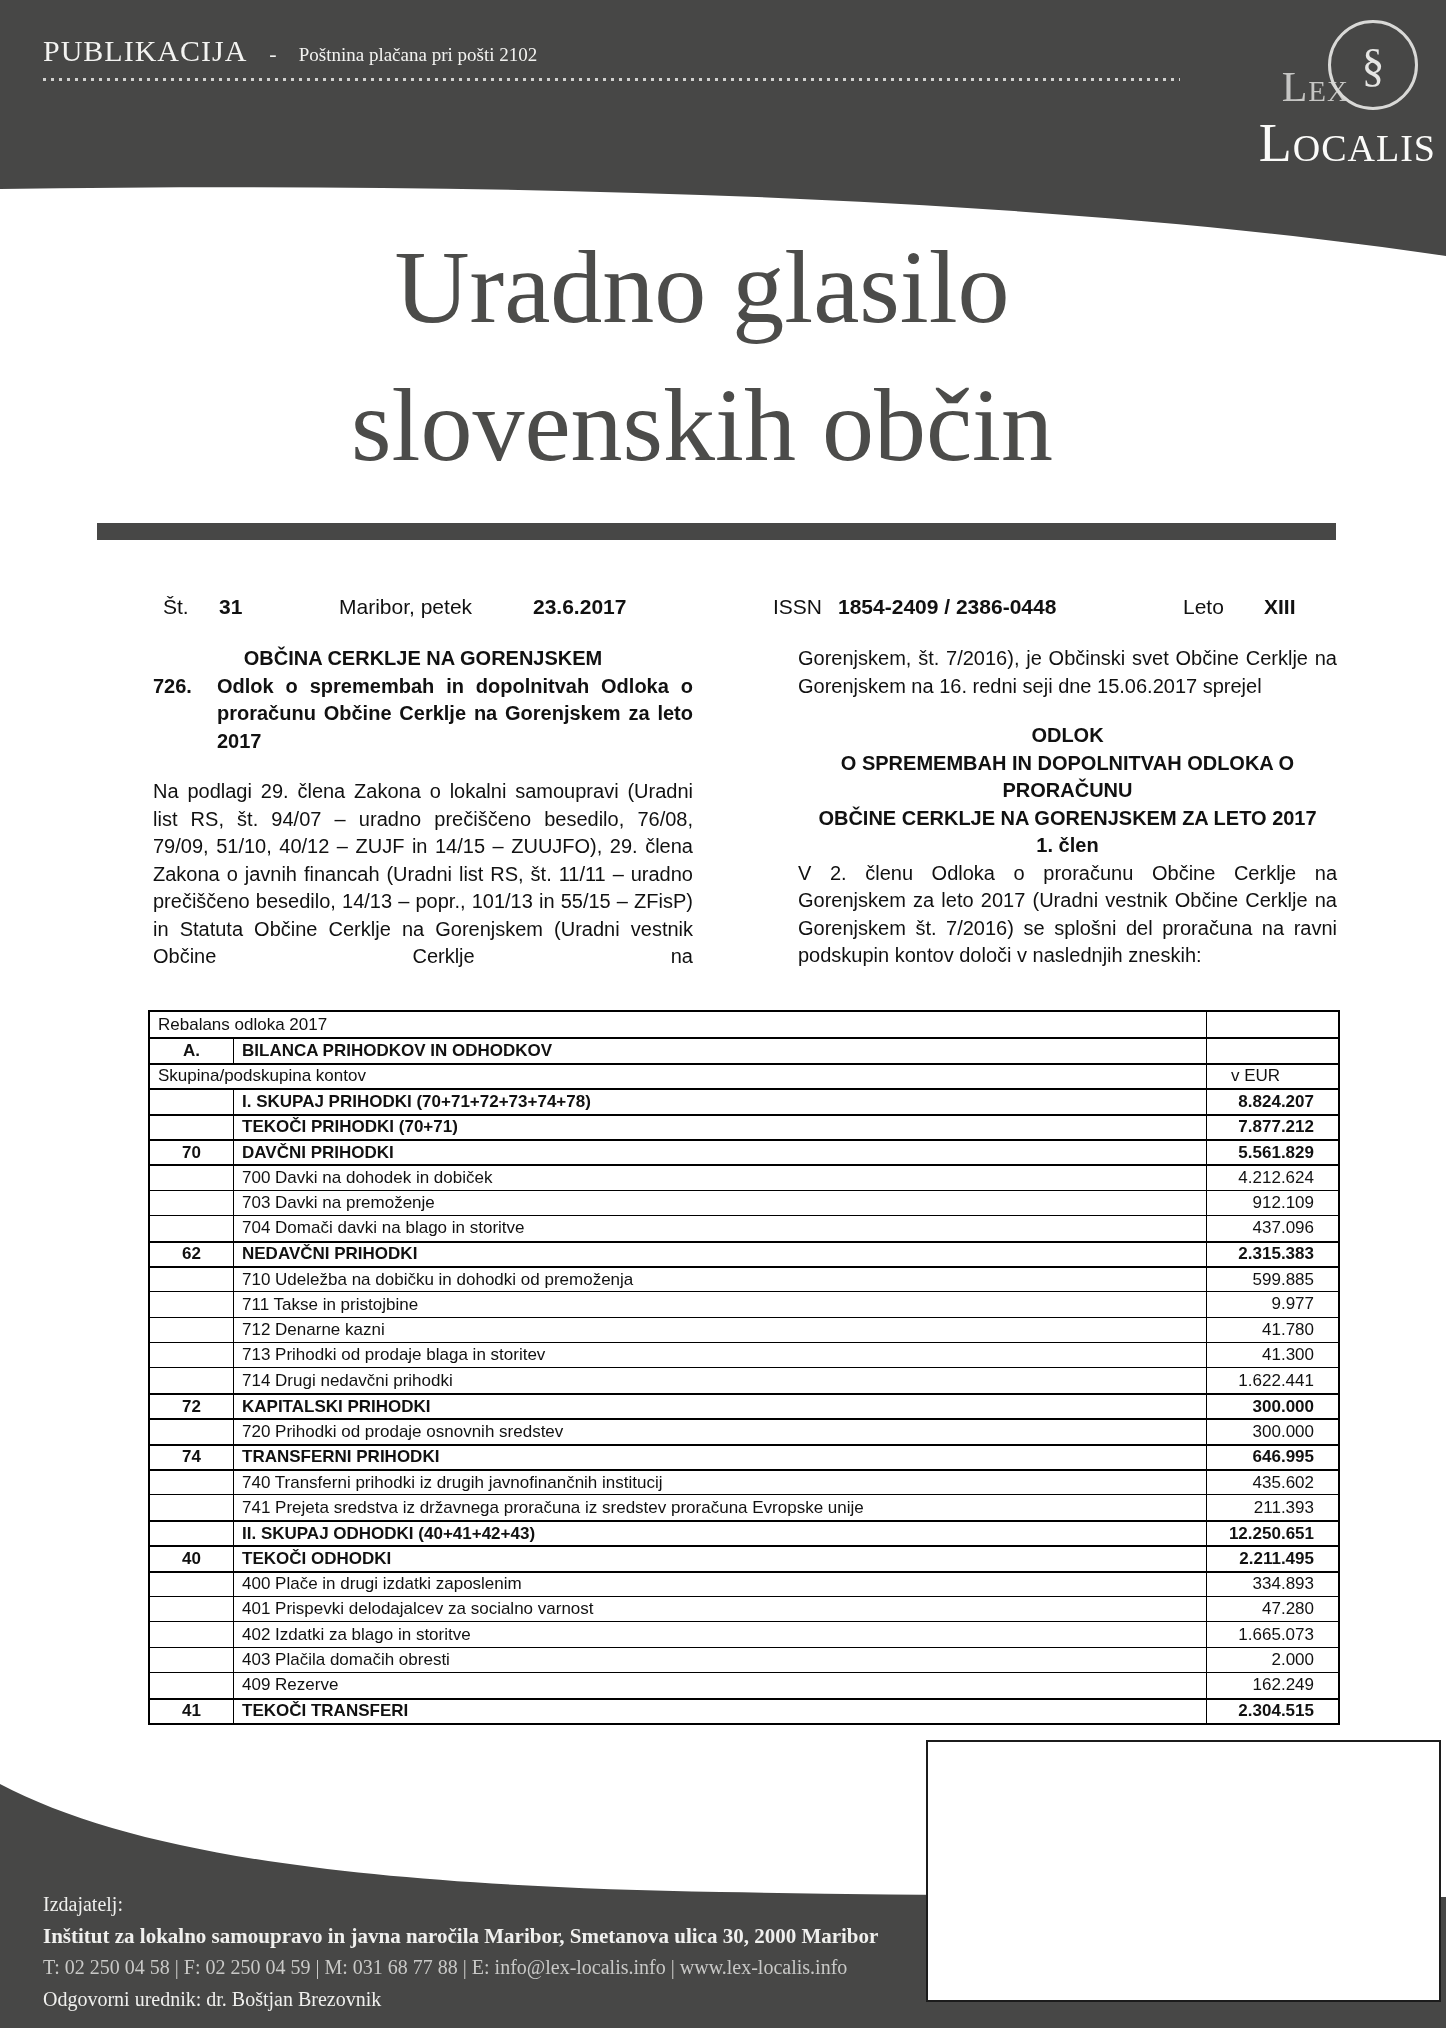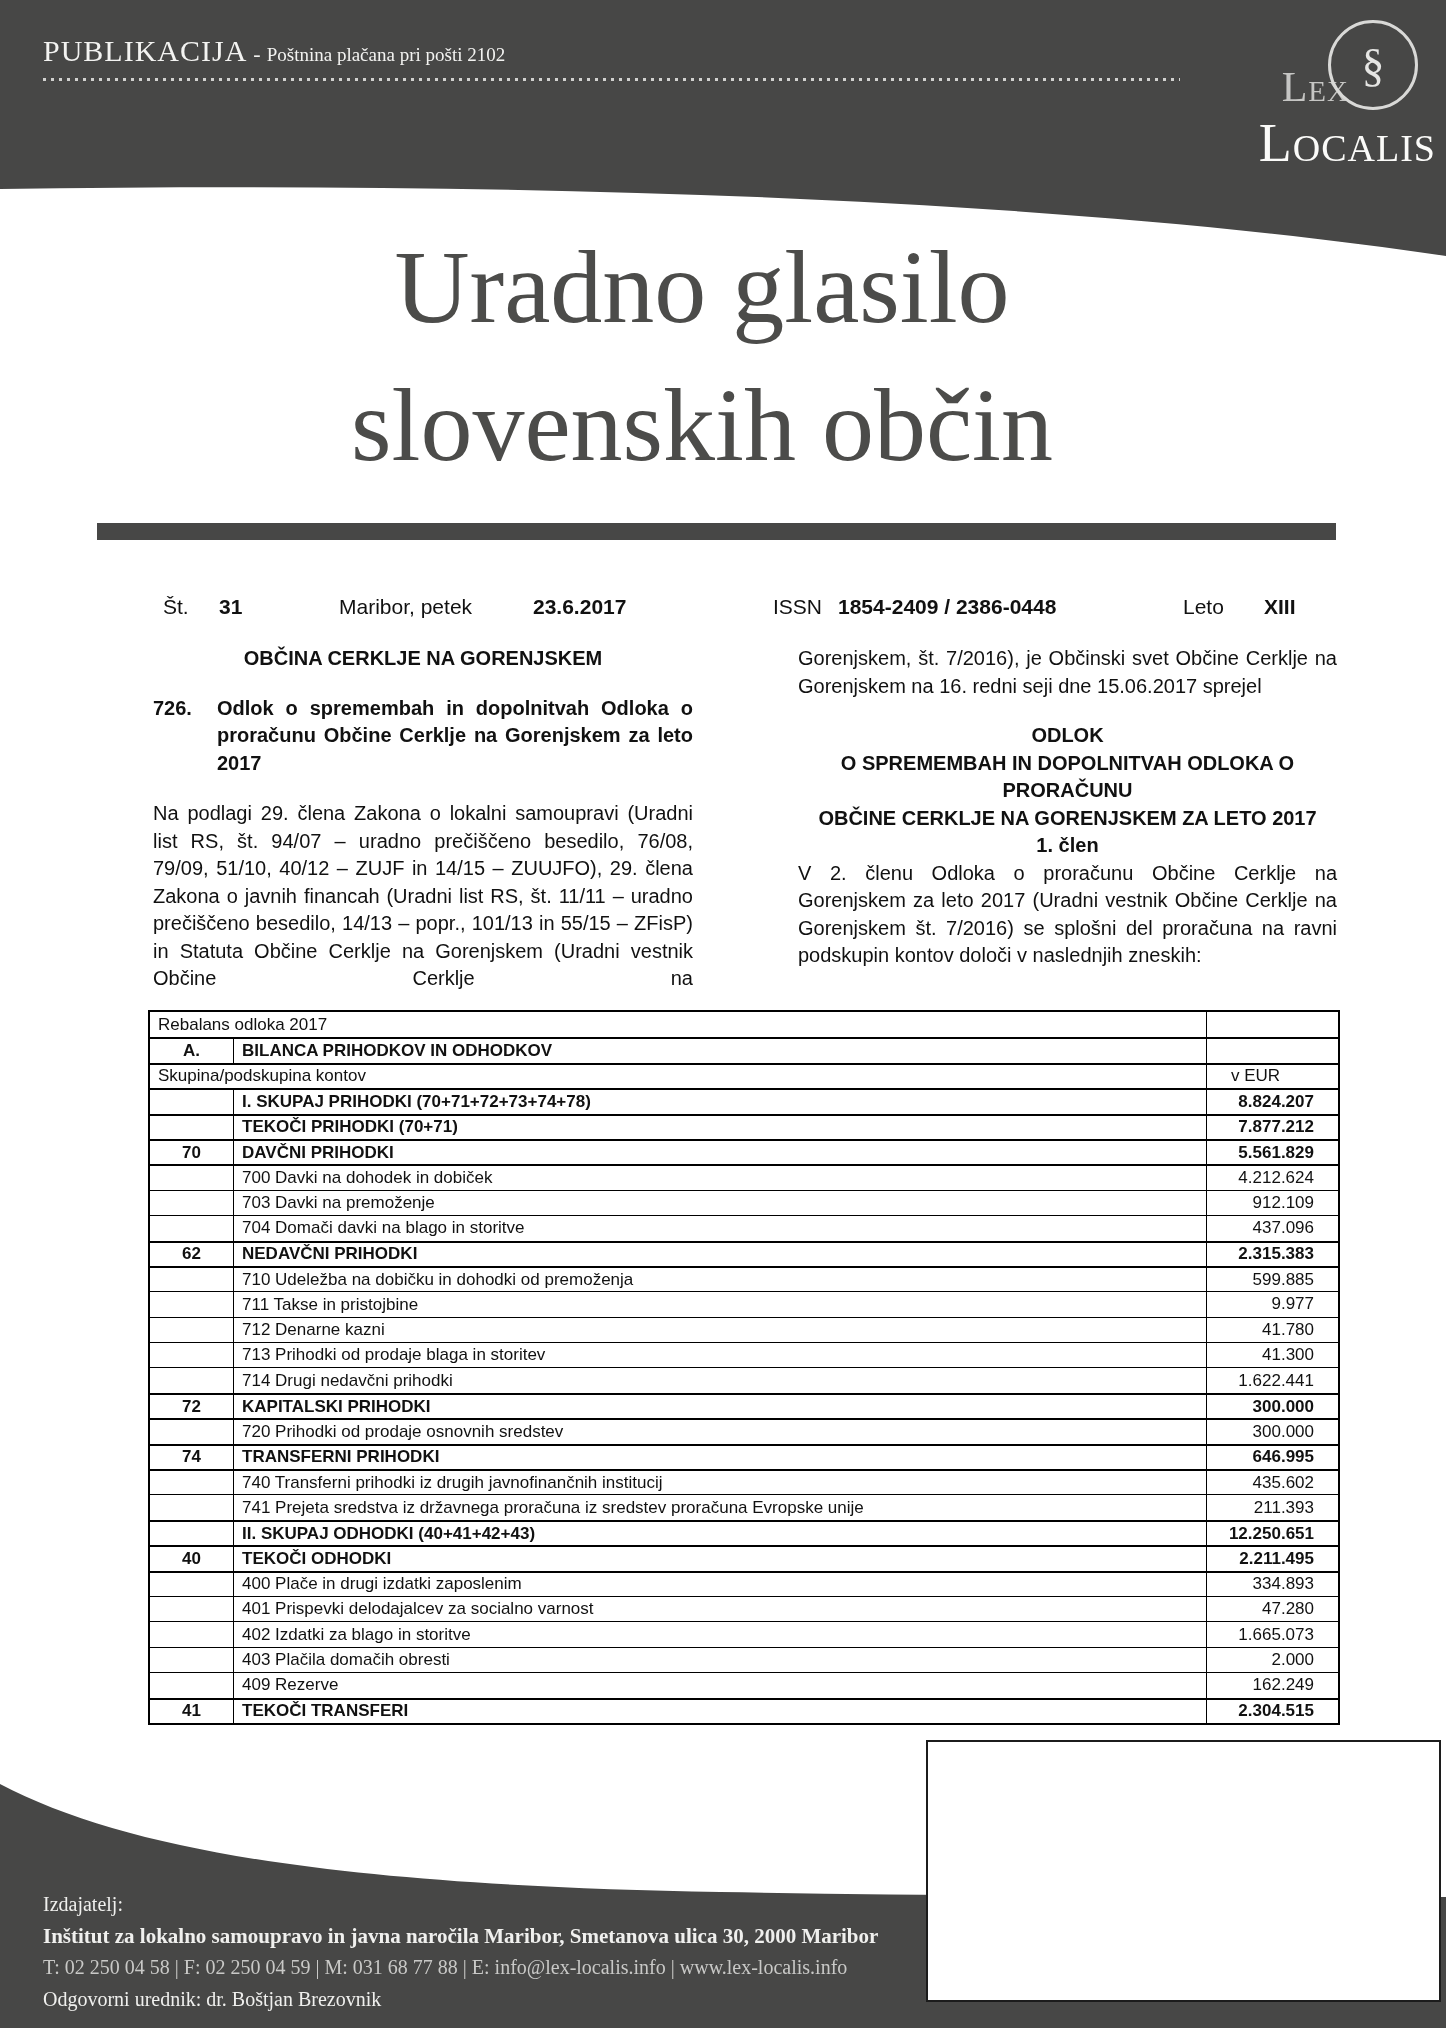--- a/index.html
+++ b/index.html
@@ -6,21 +6,21 @@
     --band:#474746;
     --ink:#111;
   }
   html,body{margin:0;padding:0;background:#fff;}
   .page{position:relative;width:1446px;height:2028px;background:#fff;overflow:hidden;
         font-family:"Liberation Sans",sans-serif;color:var(--ink);}
 
   
   .band-svg{position:absolute;left:0;top:0;display:block;}
   .pub-line{position:absolute;left:43px;top:34px;color:#f3f3f1;
-            font-family:"Liberation Serif",serif;display:flex;align-items:baseline;gap:6px;}
+            font-family:"Liberation Serif",serif;display:flex;align-items:baseline;gap:22px;}
   .pub-line .big{font-size:30px;letter-spacing:1px;}
   .pub-line .sep{font-size:22px;}
   .pub-line .small{font-size:19px;}
   .dotted{position:absolute;left:43px;top:78px;width:1137px;height:3px;
           background:repeating-linear-gradient(to right,#d2d2d0 0 3px,transparent 3px 8px);}
   .logo-lex{position:absolute;right:97px;top:66px;font-family:"Liberation Serif",serif;
             font-variant:small-caps;font-size:42px;line-height:1;color:#c6c6c4;letter-spacing:1px;}
   .logo-localis{position:absolute;right:10px;top:116px;font-family:"Liberation Serif",serif;
             font-variant:small-caps;font-size:54px;line-height:1;color:#fbfbf9;letter-spacing:1px;}
   .logo-circle{position:absolute;right:28px;top:20px;width:84px;height:84px;border-radius:50%;
@@ -35,21 +35,21 @@
 
   
   .issue span{position:absolute;top:595px;font-size:21px;white-space:nowrap;}
   .b{font-weight:bold;}
 
   
   .col{position:absolute;top:645px;font-size:20px;line-height:27.5px;}
   .col-left{left:153px;width:540px;}
   .col-right{left:798px;width:539px;}
   .muni-heading{text-align:center;font-weight:bold;font-size:20px;}
-  .item{margin-top:22px;position:relative;padding-left:64px;font-weight:bold;text-align:justify;}
+  .item{position:relative;padding-left:64px;font-weight:bold;text-align:justify;}
   .item .num{position:absolute;left:0;top:0;}
   .just{text-align:justify;}
   .cont{text-align-last:justify;}
   .legal-par{margin-top:23px;}
   .decree-heading{margin-top:22px;text-align:center;font-weight:bold;white-space:pre-line;}
   .article-heading{text-align:center;font-weight:bold;}
   .pre{white-space:pre-line;}
 
   
   .btable{position:absolute;left:148px;top:1010px;width:1192px;box-sizing:border-box;

